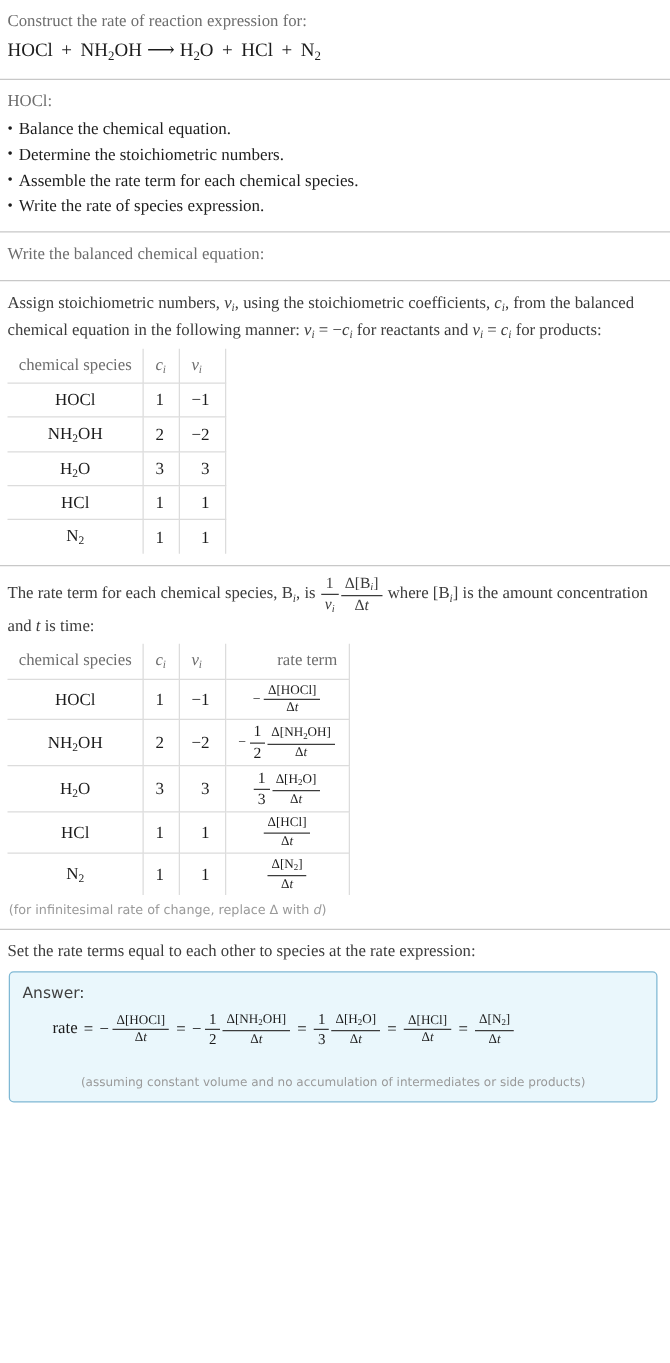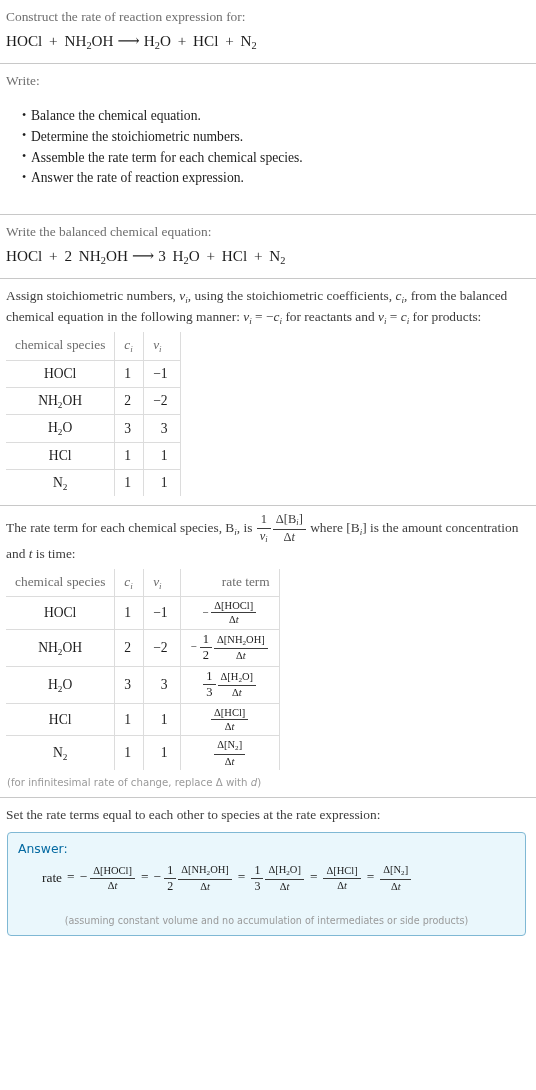--- a/index.html
+++ b/index.html
@@ -30,21 +30,21 @@
     line-height: 1.5;
     margin: 0;
   }
   .eq {
     color: #1c1c1c;
     font-size: 15.2px;
     line-height: 1.5;
     margin: 2px 0 0 0;
     white-space: nowrap;
   }
-  .plan-list { margin: 16px; padding: 0; list-style: none; }
+  .plan-list { margin: 0; padding: 0; list-style: none; }
   .plan-list li {
     color: #1c1c1c;
     font-size: 13.6px;
     line-height: 1.52;
     padding-left: 9px;
     position: relative;
   }
   .plan-list li::before {
     content: "\2022";
     position: absolute;
@@ -118,21 +118,21 @@
   .answer-box {
     border: 1px solid #7fb8d4;
     border-radius: 4px;
     background: #eaf7fc;
     margin: 6px 4px 0 1px;
     padding: 8px 10px 9px 10px;
   }
   .answer-title {
     font-family: "DejaVu Sans", "Liberation Sans", sans-serif;
     font-size: 12.4px;
-    color: #0369a1;
+    color: #404040;
     margin-bottom: 8px;
   }
   .answer-eq {
     font-size: 13.4px;
     color: #1c1c1c;
     text-align: left;
     padding-left: 24px;
     white-space: nowrap;
     line-height: 1.2;
   }
@@ -156,36 +156,33 @@
   <div class="section">
     <div class="label">Construct the rate of reaction expression for:</div>
     <div class="eq">
       HOCl<span class="nsp">&nbsp;</span>+<span class="nsp">&nbsp;</span>NH<sub>2</sub>OH<span class="arrow">⟶</span>H<sub>2</sub>O<span class="nsp">&nbsp;</span>+<span class="nsp">&nbsp;</span>HCl<span class="nsp">&nbsp;</span>+<span class="nsp">&nbsp;</span>N<sub>2</sub>
     </div>
   </div>
 
   <div class="rule"></div>
 
   <div class="section">
-    <div class="label">Write:</div>
+    <div class="label">HOCl:</div>
     <ul class="plan-list">
       <li>Balance the chemical equation.</li>
       <li>Determine the stoichiometric numbers.</li>
       <li>Assemble the rate term for each chemical species.</li>
-      <li>Answer the rate of reaction expression.</li>
+      <li>Write the rate of species expression.</li>
     </ul>
   </div>
 
   <div class="rule"></div>
 
   <div class="section">
     <div class="label">Write the balanced chemical equation:</div>
-    <div class="eq">
-      HOCl<span class="nsp">&nbsp;</span>+<span class="nsp">&nbsp;</span>2<span class="nsp">&nbsp;</span>NH<sub>2</sub>OH<span class="arrow">⟶</span>3<span class="nsp">&nbsp;</span>H<sub>2</sub>O<span class="nsp">&nbsp;</span>+<span class="nsp">&nbsp;</span>HCl<span class="nsp">&nbsp;</span>+<span class="nsp">&nbsp;</span>N<sub>2</sub>
-    </div>
   </div>
 
   <div class="rule"></div>
 
   <div class="section">
     <p class="body-text"><span>Assign stoichiometric numbers, </span><span class="ital">ν<sub>i</sub></span><span>, using the stoichiometric coefficients, </span><span class="ital">c<sub>i</sub></span><span>, from the balanced chemical equation in the following manner: </span><span class="ital">ν<sub>i</sub></span> = −<span class="ital">c<sub>i</sub></span><span> for reactants and </span><span class="ital">ν<sub>i</sub></span> = <span class="ital">c<sub>i</sub></span><span> for products:</span></p>
 
     <table class="grid">
       <thead>
         <tr>

